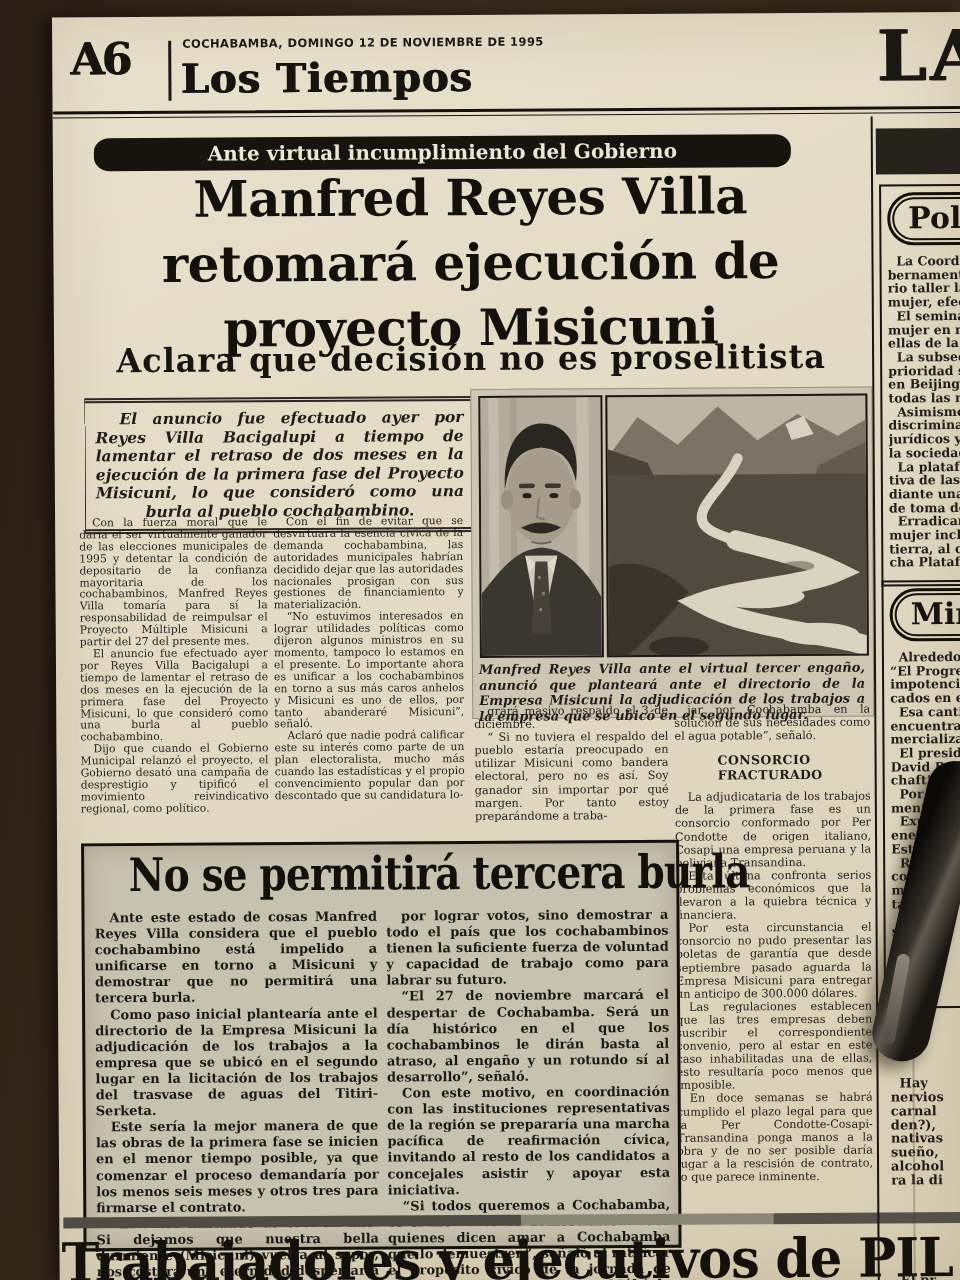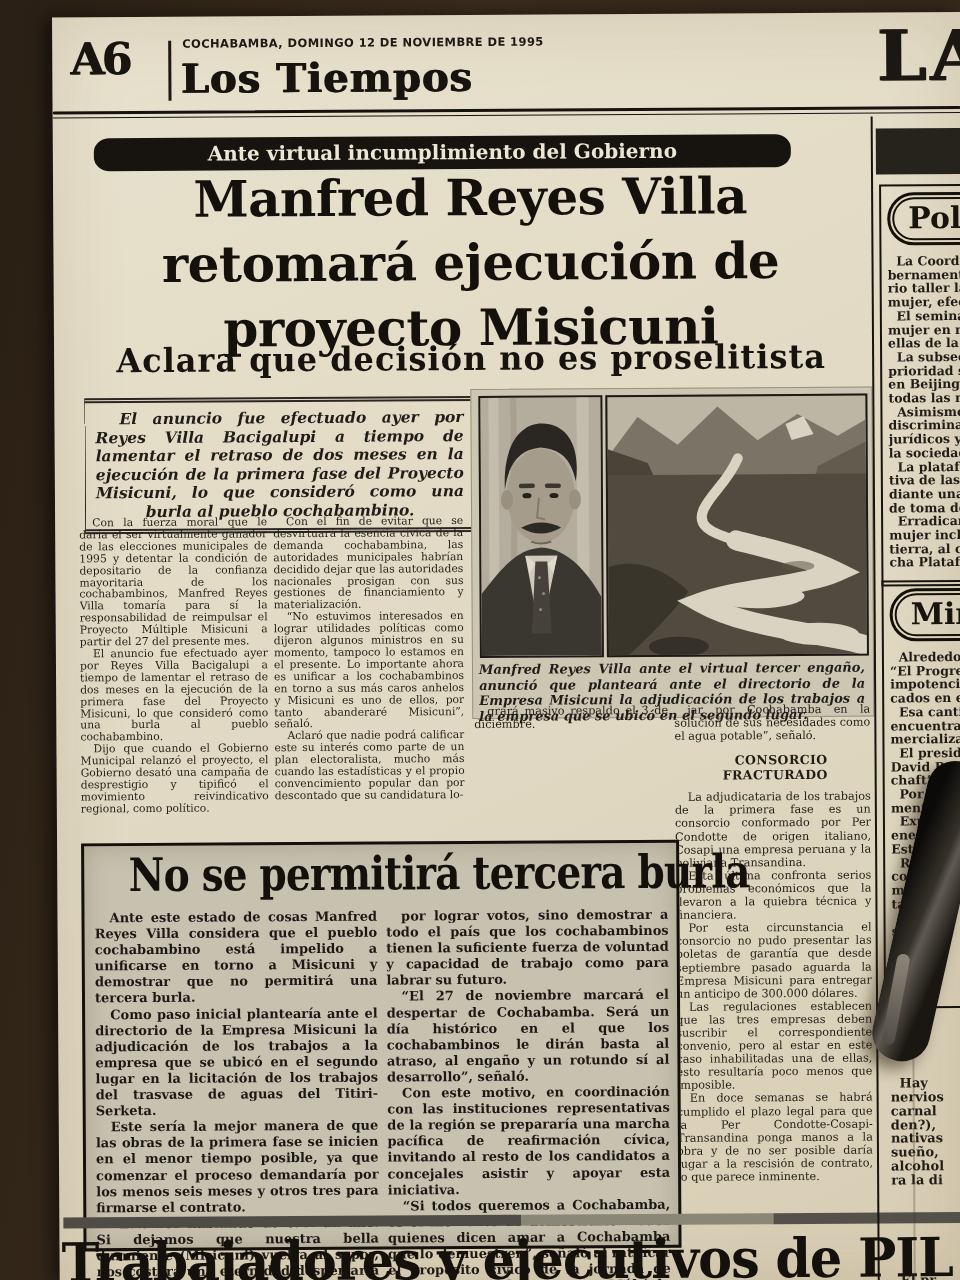--- a/index.html
+++ b/index.html
@@ -40,21 +40,21 @@
   .photo-portrait svg,.photo-landscape svg{display:block;width:100%;height:100%;}
   .caption{position:absolute;left:6px;top:272px;width:386px;font-size:13px;font-weight:bold;font-style:italic;
            line-height:15.5px;text-align:justify;}
   
   .col{position:absolute;text-align:justify;color:#211e18;}
   .col p{margin:0;text-indent:13px;}
   .col1{left:24px;top:500px;width:188px;height:334px;font-size:10.8px;line-height:11.9px;overflow:hidden;}
   .col2{left:218px;top:500px;width:190px;height:334px;font-size:10.8px;line-height:11.9px;overflow:hidden;}
   .col3{left:418px;top:690px;width:194px;height:140px;font-size:11.3px;line-height:13.1px;overflow:hidden;}
   .col4{left:618px;top:690px;width:196px;height:540px;font-size:11.3px;line-height:13.1px;overflow:hidden;}
-  .col4 h4{text-align:right;font-size:12.5px;margin:10px auto 8px;width:110px;letter-spacing:.4px;line-height:15px;}
+  .col4 h4{text-align:left;font-size:12.5px;margin:10px auto 8px;width:110px;letter-spacing:.4px;line-height:15px;}
   
   .burla-box{position:absolute;left:24px;top:826px;width:592px;height:402px;background:#c7c1af;border:3px solid #14110d;
              box-shadow:inset 0 0 24px rgba(80,70,45,.25);}
   .burla-headline{text-align:center;font-size:46px;font-weight:bold;margin:2px 0 4px;letter-spacing:-1px;
                   transform:scaleX(.85);color:#14110c;white-space:nowrap;}
   .burla-cols{display:flex;gap:9px;padding:4px 8px 0 10px;}
   .burla-col{width:50%;font-size:13px;font-weight:bold;line-height:16.1px;text-align:justify;color:#1c1914;}
   .burla-col p{margin:0;text-indent:15px;}
   
   .bar-seg1{position:absolute;left:4px;top:1200px;width:458px;height:11px;background:#4e4c44;}
@@ -155,20 +155,21 @@
       <p>El anuncio fue efectuado ayer por Reyes Villa Bacigalupi a tiempo de lamentar el retraso de dos meses en la ejecución de la primera fase del Proyecto Misicuni, lo que consideró como una burla al pueblo cochabambino.</p>
       <p>Dijo que cuando el Gobierno Municipal relanzó el proyecto, el Gobierno desató una campaña de desprestigio y tipificó el movimiento reivindicativo regional, como político.</p>
     </div>
   <div class="col col2">
       <p>Con el fin de evitar que se desvirtuará la esencia cívica de la demanda cochabambina, las autoridades municipales habrían decidido dejar que las autoridades nacionales prosigan con sus gestiones de financiamiento y materialización.</p>
       <p>“No estuvimos interesados en lograr utilidades políticas como dijeron algunos ministros en su momento, tampoco lo estamos en el presente. Lo importante ahora es unificar a los cochabambinos en torno a sus más caros anhelos y Misicuni es uno de ellos, por tanto abanderaré Misicuni”, señaló.</p>
       <p>Aclaró que nadie podrá calificar este su interés como parte de un plan electoralista, mucho más cuando las estadísticas y el propio convencimiento popular dan por descontado que su candidatura lo-</p>
     </div>
   <div class="col col3">
       <p>grará masivo respaldo el 3 de diciembre.</p>
+      <p>“ Si no tuviera el respaldo del pueblo estaría preocupado en utilizar Misicuni como bandera electoral, pero no es así. Soy ganador sin importar por qué margen. Por tanto estoy preparándome a traba-</p>
     </div>
   <div class="col col4">
     <div>
         <p>jar por Cochabamba en la solución de sus necesidades como el agua potable”, señaló.</p>
       </div>
     <h4>CONSORCIO FRACTURADO</h4>
     <div>
         <p>La adjudicataria de los trabajos de la primera fase es un consorcio conformado por Per Condotte de origen italiano, Cosapi una empresa peruana y la boliviana Transandina.</p>
         <p>Esta última confronta serios problemas económicos que la llevaron a la quiebra técnica y financiera.</p>
         <p>Por esta circunstancia el consorcio no pudo presentar las boletas de garantía que desde septiembre pasado aguarda la Empresa Misicuni para entregar un anticipo de 300.000 dólares.</p>

